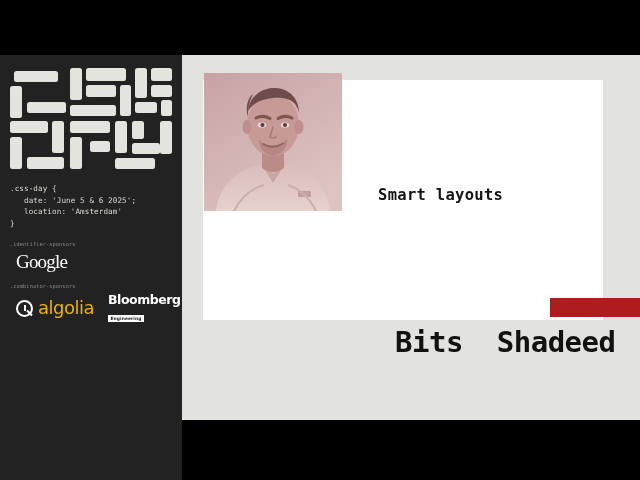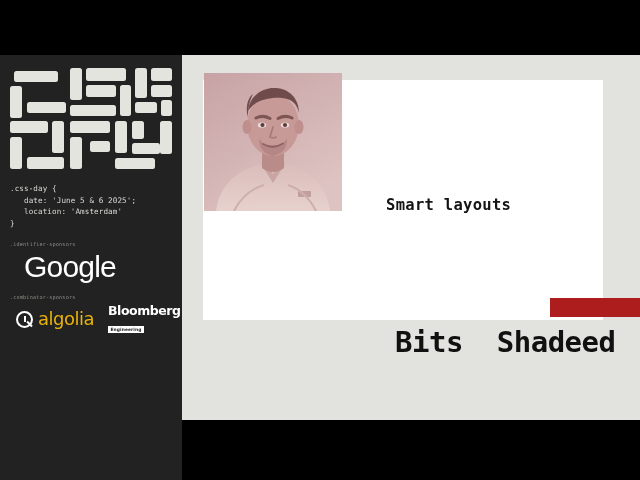--- a/index.html
+++ b/index.html
@@ -93,26 +93,25 @@
   .sponsor-row {
     display: flex;
     align-items: center;
     gap: 14px;
     padding-left: 6px;
   }
 
   
   .logo-google {
     color: #ffffff;
-    font-family: Liberation Sans, sans-serif;
-    font-size: 30px;
+    font-family: Liberation Serif, serif;
+    font-size: 19px;
     font-weight: 400;
     letter-spacing: -0.8px;
     line-height: 1;
-    margin-left: 8px;
   }
 
   
   .logo-algolia {
     display: flex;
     align-items: center;
     gap: 5px;
   }
   .algolia-mark {
     width: 17px;
@@ -240,29 +239,28 @@
     top: 18px;
     width: 138px;
     height: 138px;
     overflow: hidden;
     background: #c9a0a0;
   }
   .portrait svg { display: block; }
 
   .talk-title {
     position: absolute;
-    left: 204px;
+    left: 196px;
     top: 131px;
     color: #141414;
     font-family: "DejaVu Sans Mono", "Liberation Mono", monospace;
     font-size: 15.5px;
     font-weight: 700;
     letter-spacing: 0.3px;
     white-space: nowrap;
-    margin-top: 10px;
   }
 
   .red-bar {
     position: absolute;
     left: 368px;
     top: 243px;
     width: 245px;
     height: 19px;
     background: #ad1d1d;
   }

